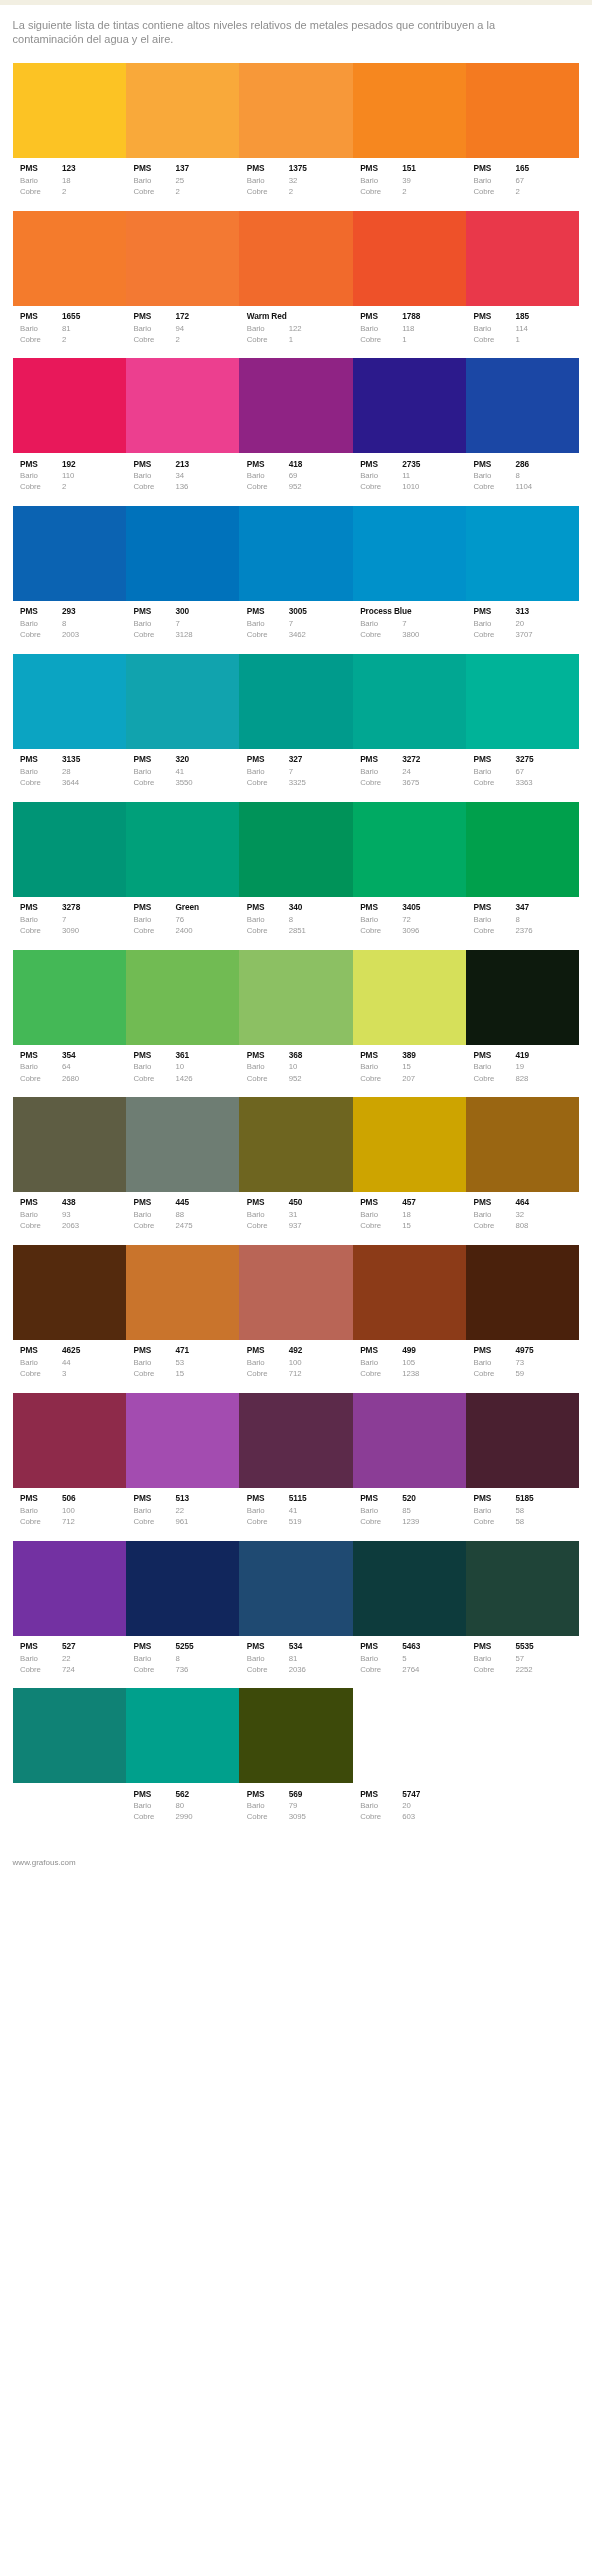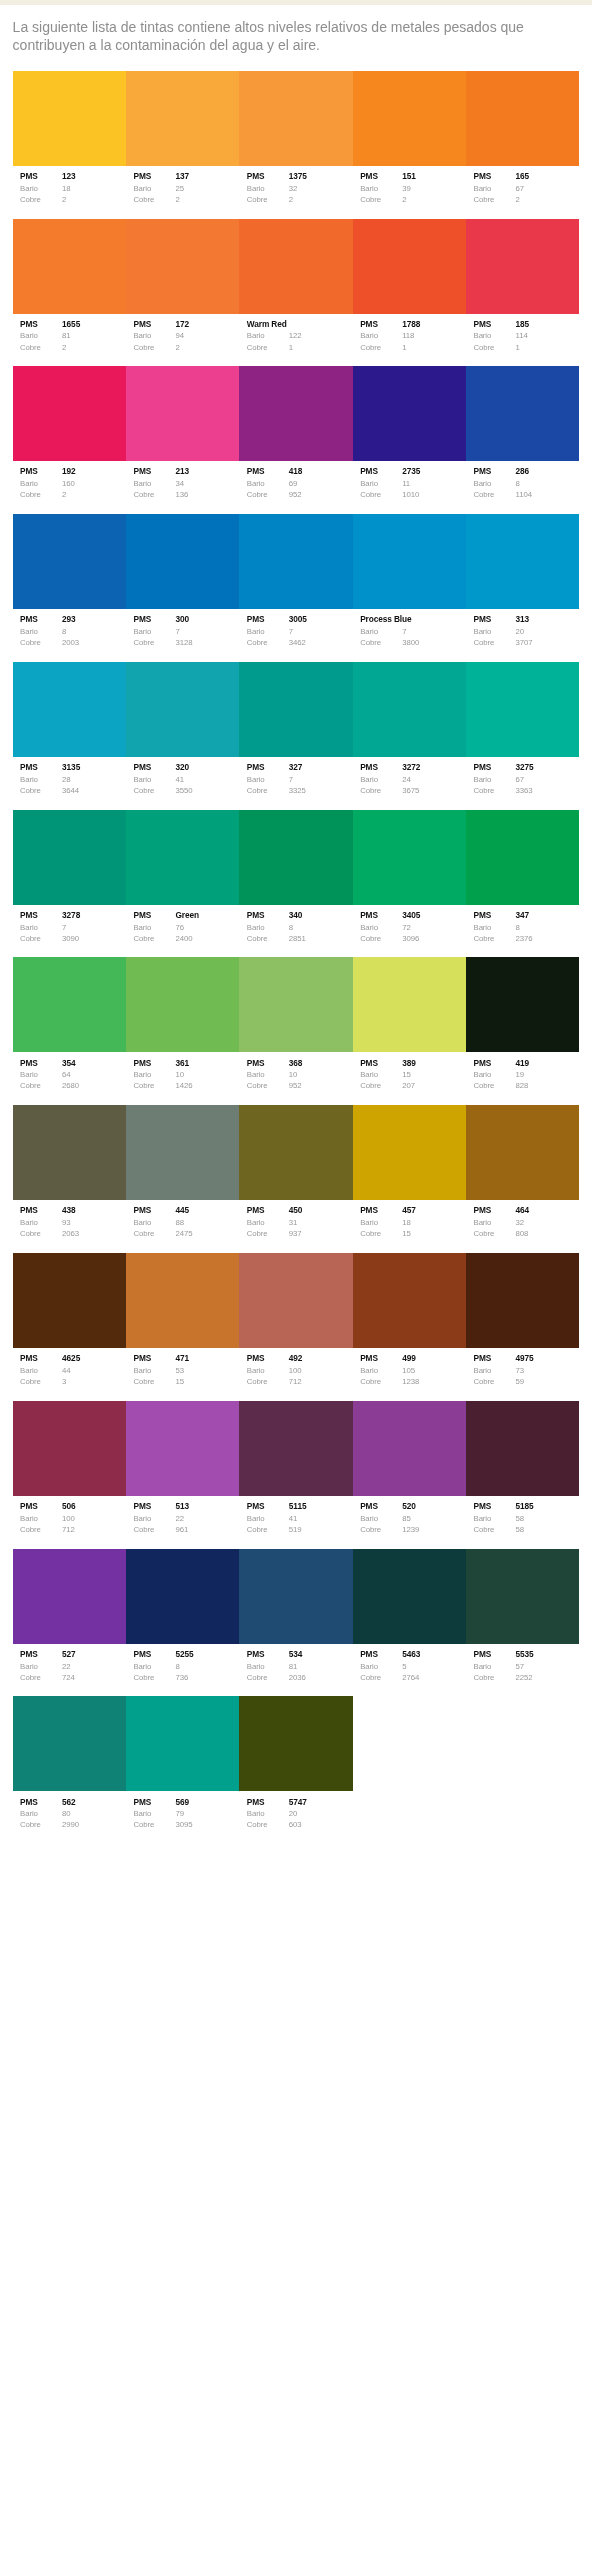--- a/index.html
+++ b/index.html
@@ -34,21 +34,21 @@
   }
   .title {
     font-size: 11.8px;
     font-weight: bold;
     color: #1a1a1a;
     letter-spacing: -0.1px;
     line-height: 1.15;
     margin: 0 0 1.7px 0;
   }
   .subtitle {
-    font-size: 14px;
+    font-size: 11px;
     color: #8e8e8e;
     line-height: 1.32;
     max-width: 551px;
     margin: 0;
   }
   .note {
     font-size: 9px;
     color: #8e8e8e;
     margin: 17px 0 0 0;
     line-height: 1.3;
@@ -66,20 +66,21 @@
   }
   .swatch {
     width: 20%;
     height: 100%;
   }
   .labels {
     display: flex;
     width: 100%;
     padding-top: 5.2px;
     padding-bottom: 10.3px;
+    justify-content: center;
   }
   .label-cell {
     width: 20%;
     box-sizing: border-box;
     padding-left: 7.5px;
   }
   .lab-line {
     display: flex;
     line-height: 1.42;
     white-space: nowrap;
@@ -302,21 +303,21 @@
             <div class="swatch" style="background: rgb(27, 71, 165);"></div>
           </div>
           <div class="labels">
             <div class="label-cell">
               <div class="lab-line lab-pms">
                 <span class="lab-key">PMS</span>
                 <span class="lab-val">192</span>
               </div>
               <div class="lab-line lab-metal">
                 <span class="lab-key">Bario</span>
-                <span class="lab-val">160</span>
+                <span class="lab-val">110</span>
               </div>
               <div class="lab-line lab-metal">
                 <span class="lab-key">Cobre</span>
                 <span class="lab-val">2</span>
               </div>
             </div>
             <div class="label-cell">
               <div class="lab-line lab-pms">
                 <span class="lab-key">PMS</span>
                 <span class="lab-val">213</span>
@@ -1068,16 +1069,19 @@
               </div>
               <div class="lab-line lab-metal">
                 <span class="lab-key">Cobre</span>
                 <span class="lab-val">603</span>
               </div>
             </div>
           </div>
         </div>
       </div>
 
+    <div class="footer">
+      <span>www.grafous.com</span>
+    </div>
 
   </div>
 </div>
 
 
 </body></html>

